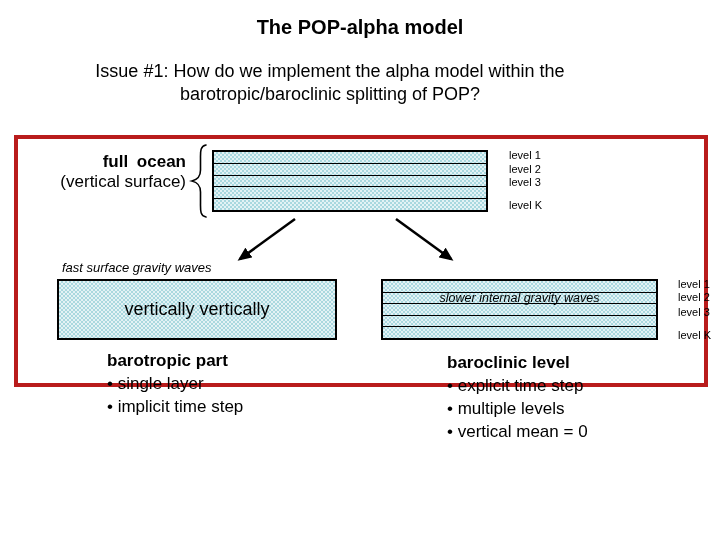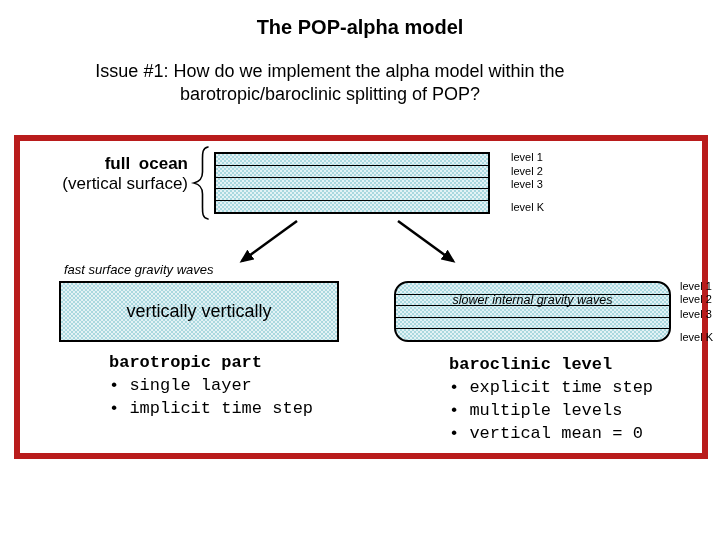--- a/index.html
+++ b/index.html
@@ -17,43 +17,43 @@
     text-align:center;
     font-size:20px; font-weight:bold;
   }
   .subtitle {
     position:absolute; top:60px; left:0; width:660px;
     text-align:center;
     font-size:18px; line-height:23px;
   }
   .panel {
     position:absolute; left:14px; top:135px;
-    width:694px; height:324px;
-    border:6px solid #b91c1c;
+    width:694px; height:252px;
+    border:4px solid #b91c1c;
     background:#ffffff;
   }
   
   .fill {
     background-color:#e3f2f5;
     background-image:
       linear-gradient(45deg, #a9d8df 25%, transparent 25%, transparent 75%, #a9d8df 75%),
       linear-gradient(45deg, #a9d8df 25%, transparent 25%, transparent 75%, #a9d8df 75%);
     background-size:4px 4px;
     background-position:0 0, 2px 2px;
   }
   .layerbox {
     position:absolute;
     border:2px solid #000000;
     display:flex; flex-direction:column;
   }
   .layerbox .layer { flex:1; }
   .layerbox .layer + .layer { border-top:1.5px solid #000000; }
 
   .ocean-box  { left:194px; top:11px;  width:276px; height:62px; }
-  .baro-box   { left:374px; top:140px; width:277px; height:61px;border-radius:14px; }
+  .baro-box   { left:363px; top:140px; width:277px; height:61px; }
 
   .ocean-label {
     position:absolute; left:6px; top:13px; width:162px;
     text-align:right; font-size:17px; line-height:20px;
   }
   .ocean-label .b { font-weight:bold; word-spacing:4px; }
 
   .brace { position:absolute; left:169px; top:4px; }
 
   .lvl {
@@ -75,21 +75,21 @@
     border:2px solid #000000;
     display:flex; align-items:center; justify-content:center;
     font-size:18px;
   }
   .baro-wave-label {
     position:absolute; left:0; top:11px; width:100%;
     text-align:center;
     font-style:italic; font-size:12.5px; line-height:13px;
   }
 
-  .textblock { position:absolute; font-size:17px; line-height:23px;font-family:Liberation Mono, monospace; }
+  .textblock { position:absolute; font-size:17px; line-height:23px; }
   .textblock .head { font-weight:bold; }
   .tb-left  { left:89px;  top:210px; }
   .tb-right { left:429px; top:212px; }
 </style>
 </head>
 <body>
 
 <div class="slide">
 
   <div class="title">The POP-alpha model</div>

